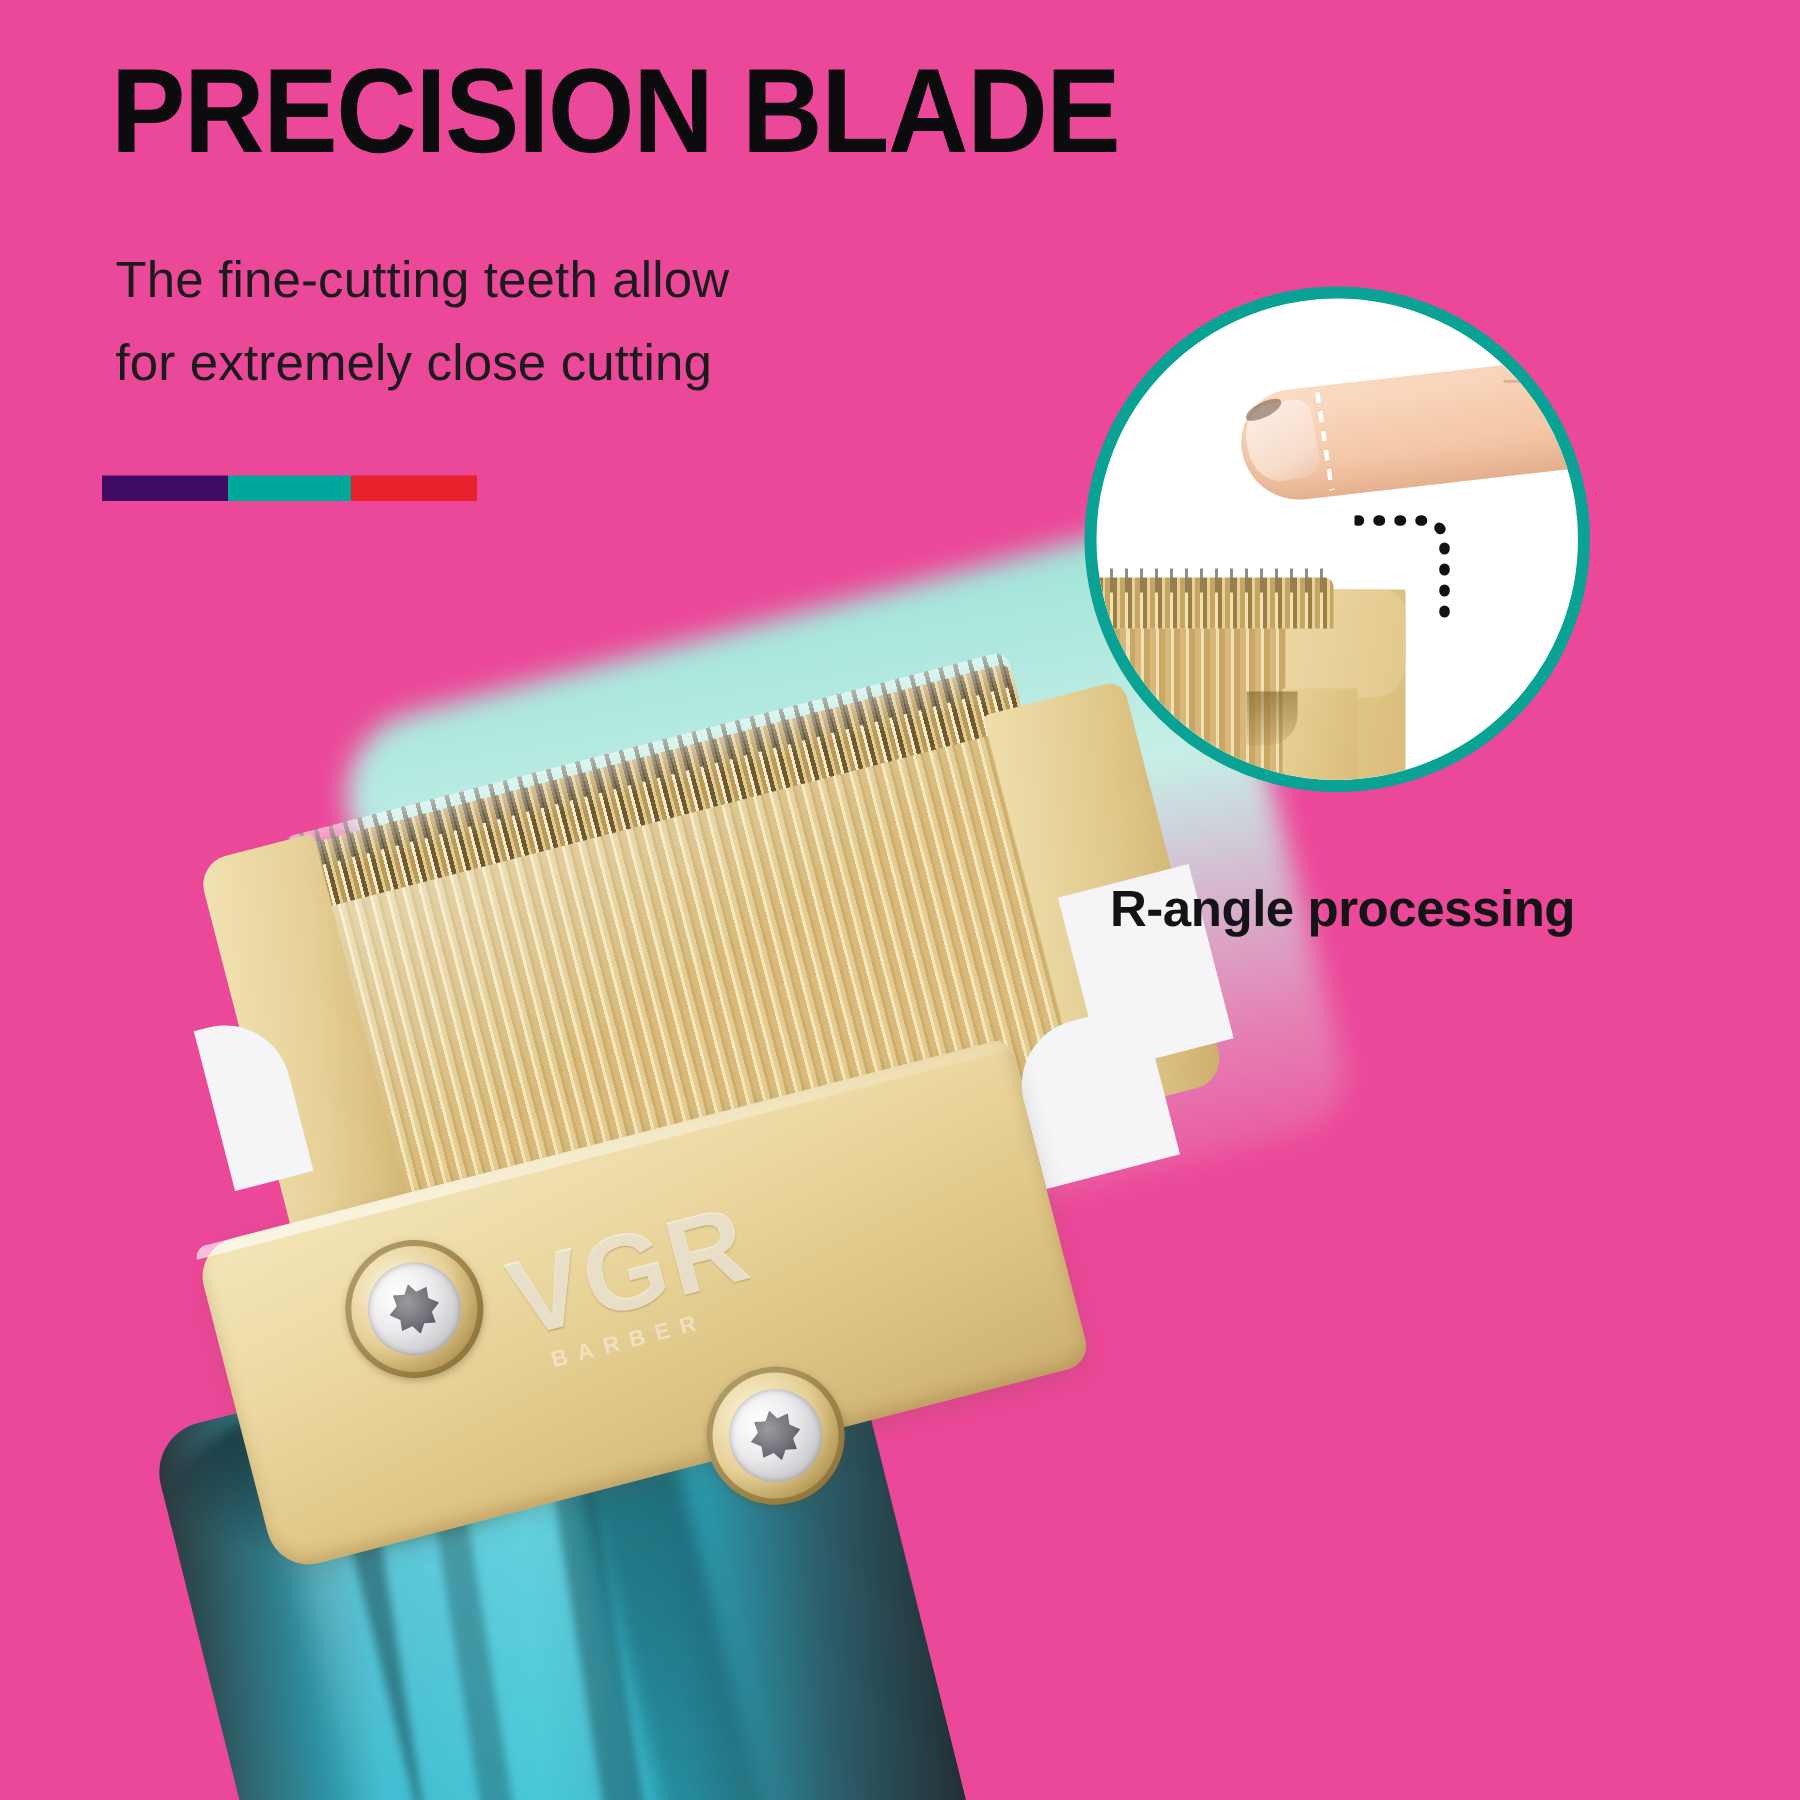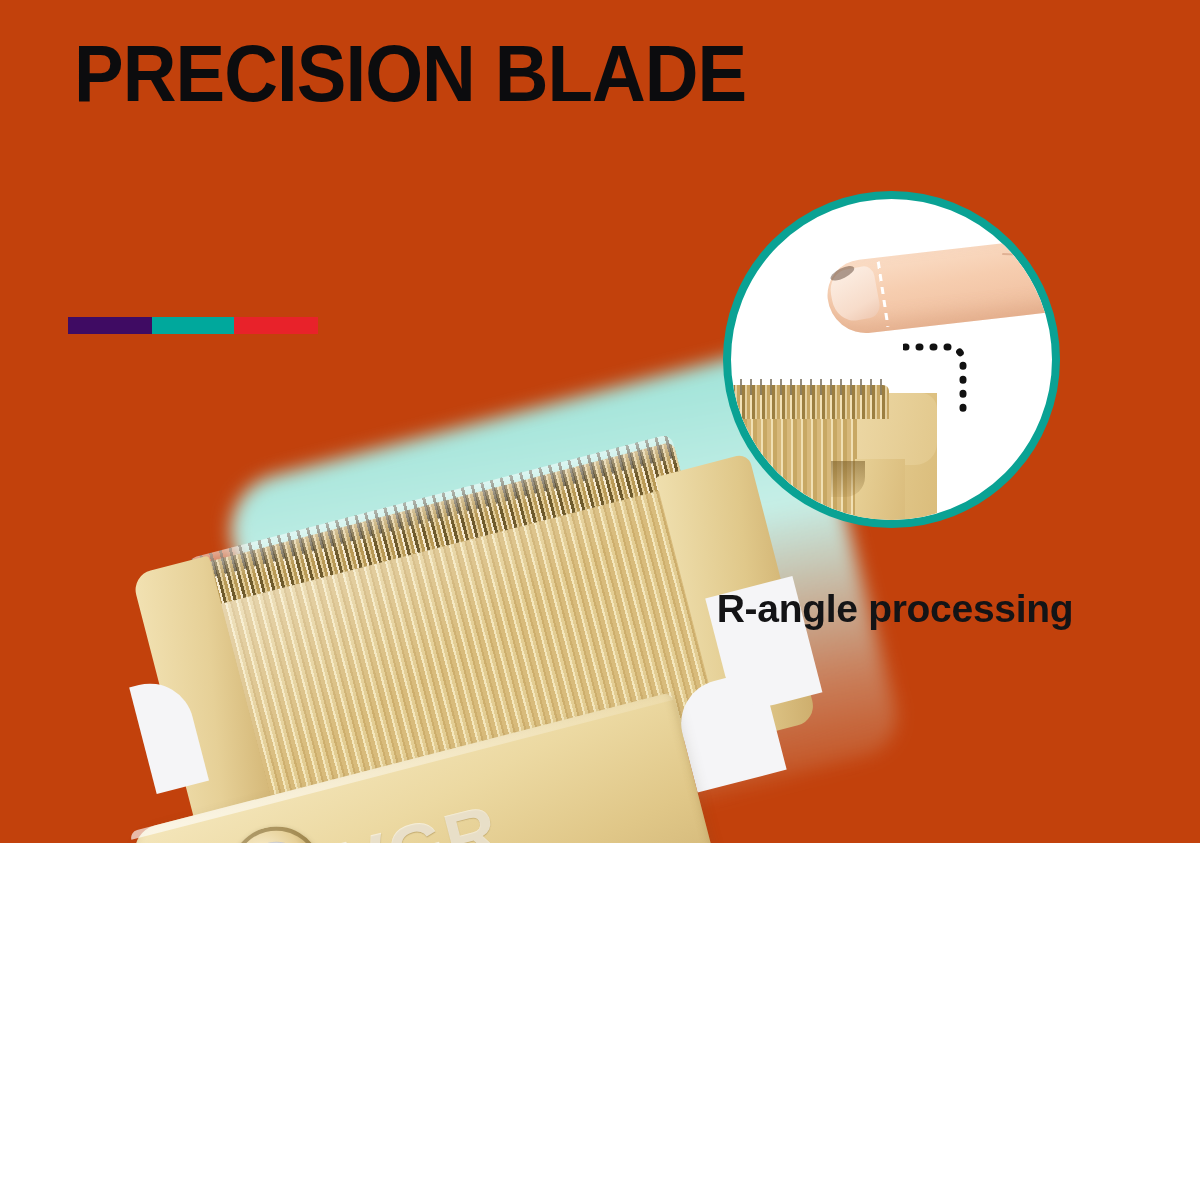--- a/index.html
+++ b/index.html
@@ -3,22 +3,22 @@
 <meta charset="utf-8">
 <style>
   html, body {
     margin: 0;
     padding: 0;
     background: #ffffff;
   }
   #page {
     position: relative;
     width: 1200px;
-    height: 843px;
-    background: #c2410c;
+    height: 1200px;
+    background: #ec4899;
     overflow: hidden;
     font-family: "Liberation Sans", sans-serif;
   }
 
   
   #headline {
     position: absolute;
     left: 74px;
     top: 36px;
     font-family: "Liberation Sans Narrow", "Liberation Sans", sans-serif;
@@ -225,21 +225,21 @@
   }
   .rangle-annotation svg { display: block; }
 
   
   #inset-caption {
     position: absolute;
     left: 700px;
     top: 586px;
     width: 390px;
     text-align: center;
-    font-size: 39px;
+    font-size: 34px;
     line-height: 1.18;
     font-weight: 600;
     color: #141416;
     letter-spacing: -0.3px;
   }
   #inset-caption .ln { display: block; white-space: nowrap; }
 
   
   #hero {
     position: absolute;
@@ -531,20 +531,24 @@
     font-weight: 600;
   }
 </style>
 </head>
 <body>
 
 <div id="page">
 
   <div id="headline">PRECISION BLADE</div>
 
+  <div id="subcopy">
+    <span class="ln">The fine-cutting teeth allow</span>
+    <span class="ln">for extremely close cutting</span>
+  </div>
 
   <div id="accent-rule">
     <div class="seg seg-purple" style="background:#3f0b63;"></div>
     <div class="seg seg-teal" style="background:#00a89c;"></div>
     <div class="seg seg-red" style="background:#e8222a;"></div>
   </div>
 
   <div id="hero">
 
     <div class="glow"></div>

